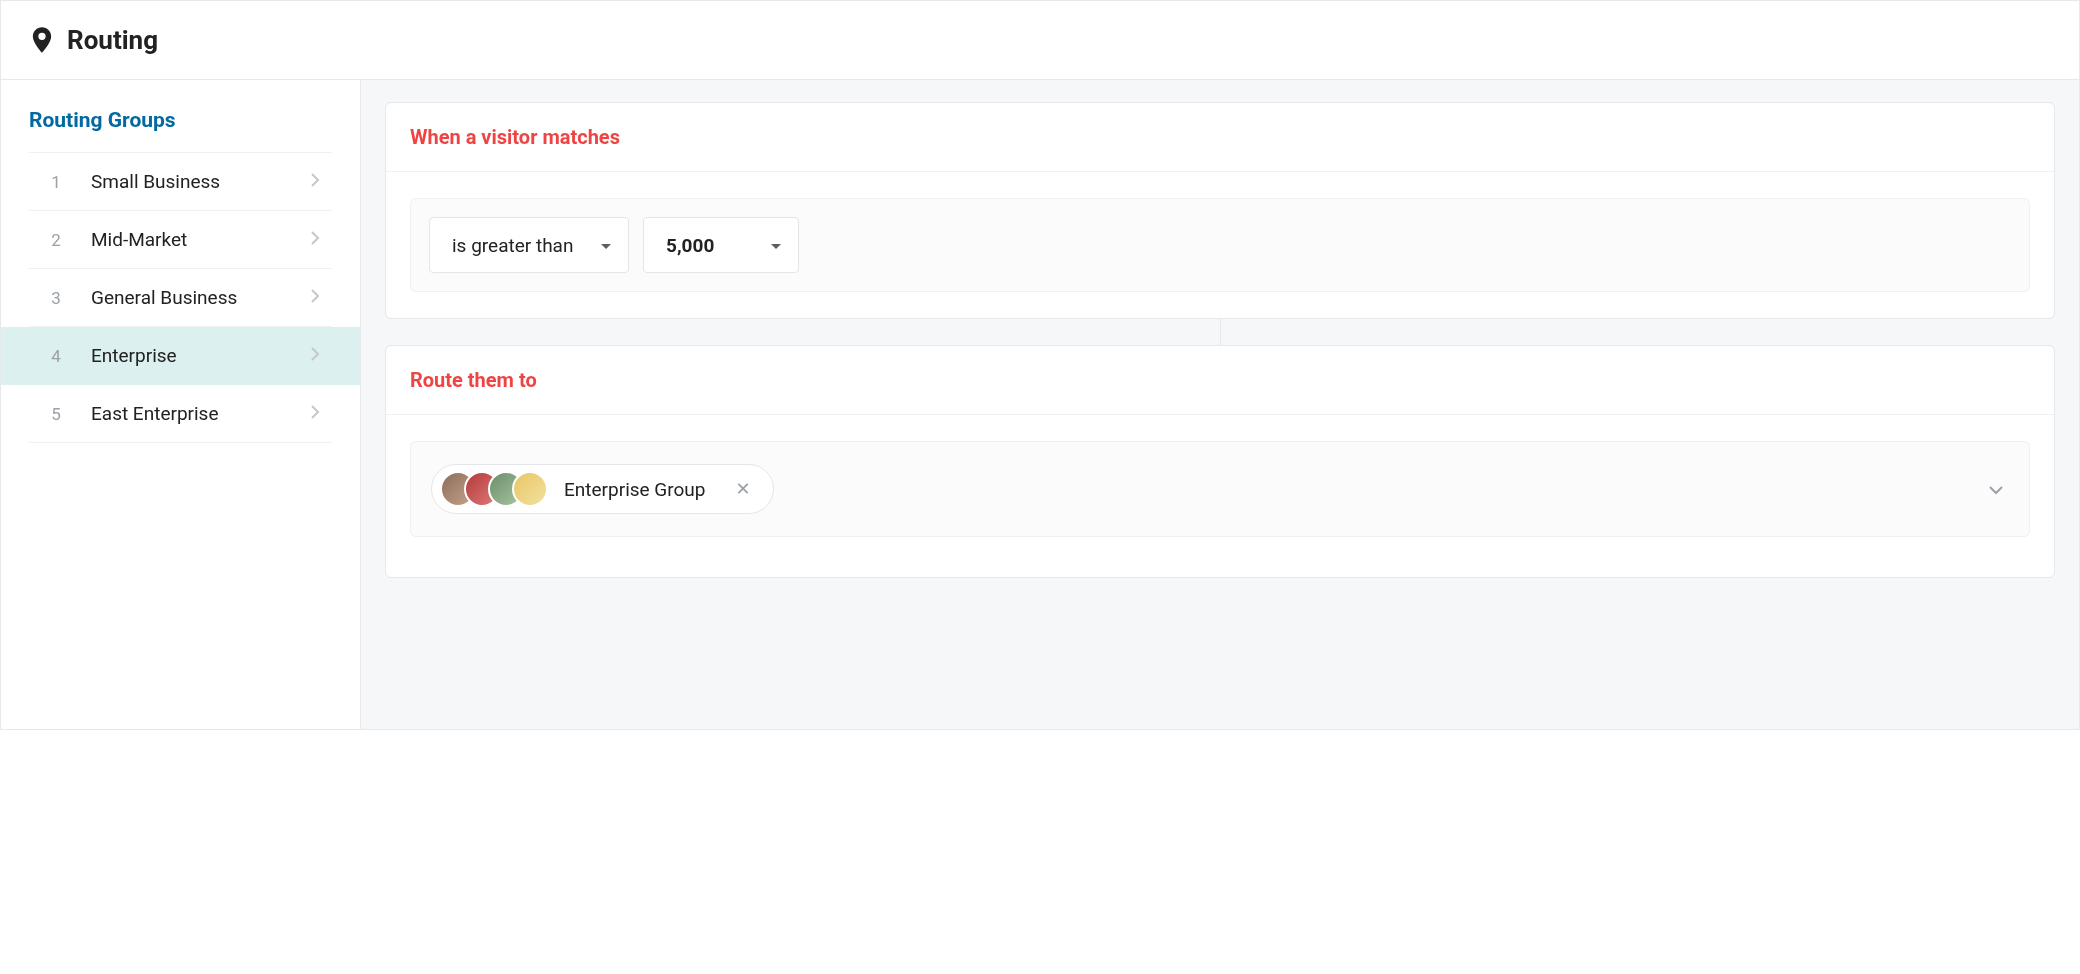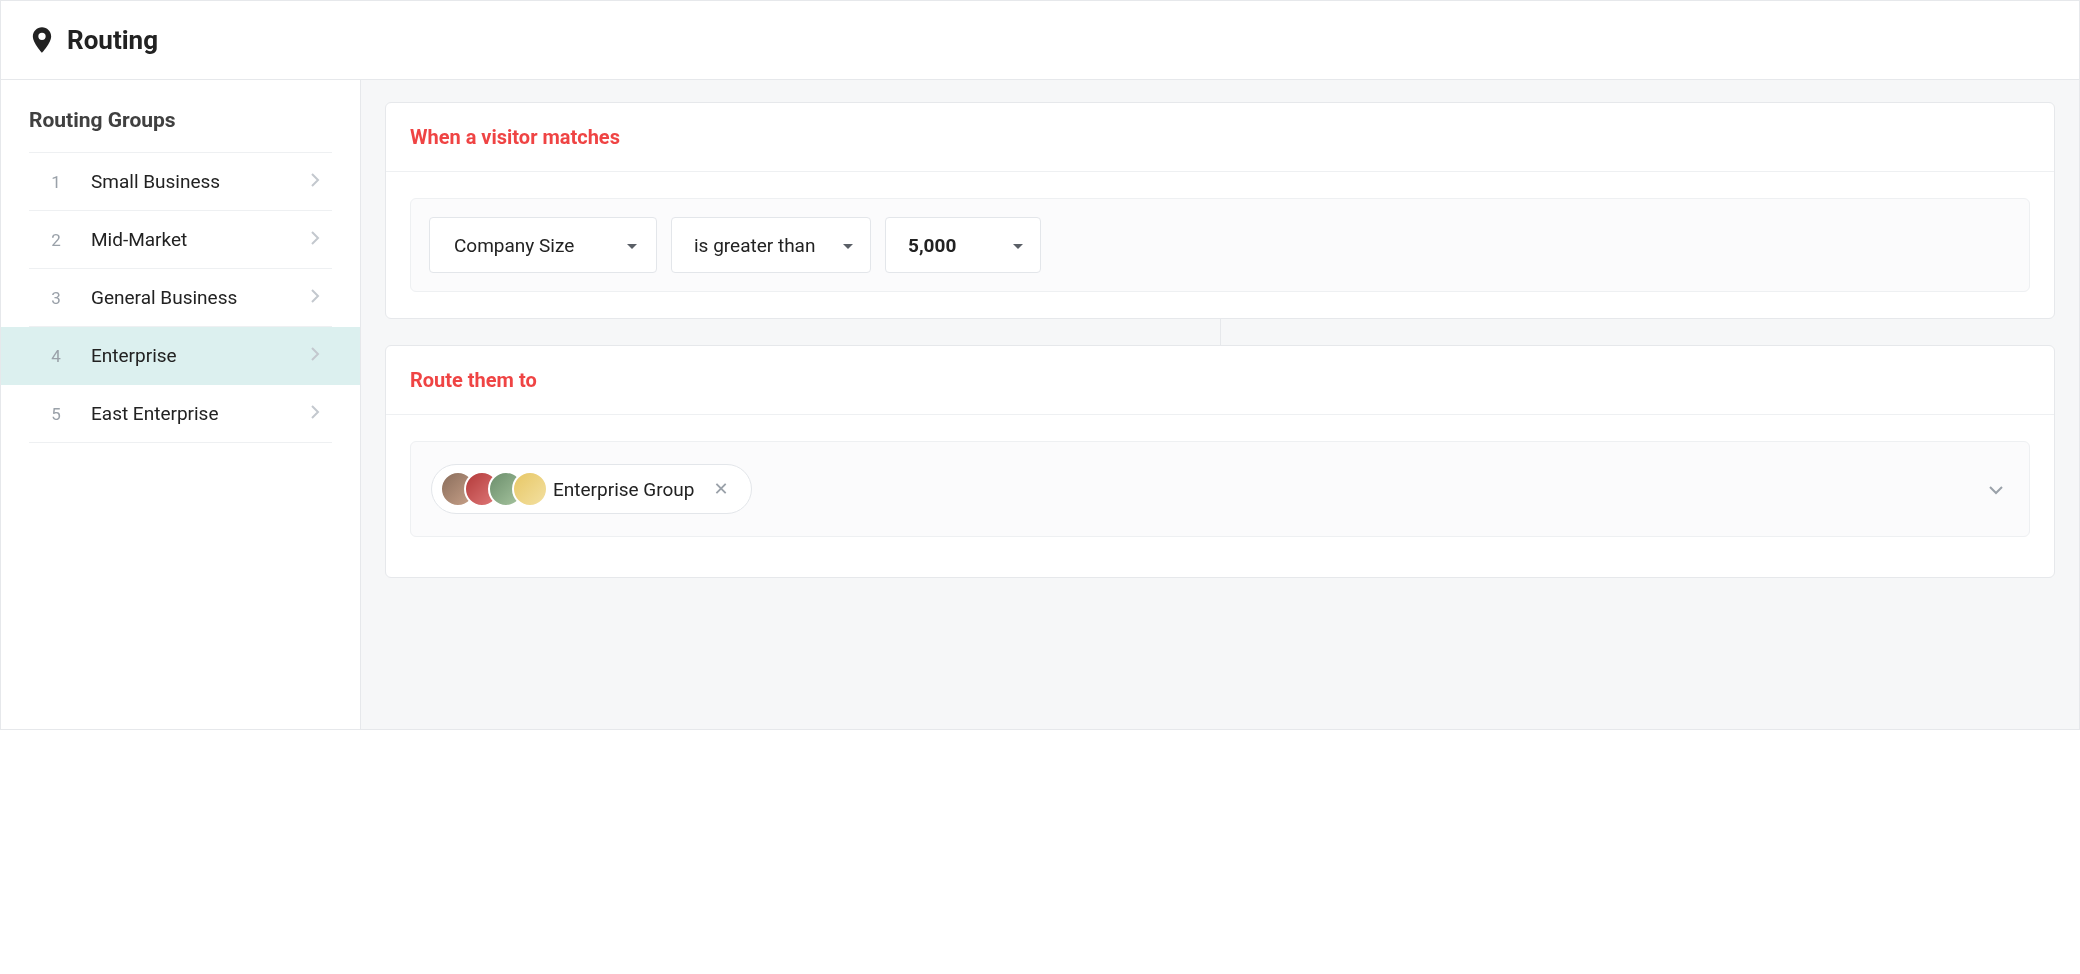--- a/index.html
+++ b/index.html
@@ -37,21 +37,21 @@
   .sidebar {
     width: 360px;
     border-right: 1px solid #e6e8eb;
     background: #fff;
     padding-top: 18px;
   }
   .sidebar-title {
     font-size: 21px;
     font-weight: 700;
     padding: 10px 28px 20px 28px;
-    color: #404040;
+    color: #0369a1;
   }
   .group-list {
     border-top: 1px solid #eef0f2;
     margin: 0 28px;
   }
   .group-item {
     display: flex;
     align-items: center;
     gap: 26px;
     height: 58px;
@@ -147,21 +147,21 @@
     justify-content: space-between;
   }
   .chip {
     background: #fff;
     border: 1px solid #e3e6ea;
     border-radius: 999px;
     height: 50px;
     display: inline-flex;
     align-items: center;
     padding: 0 18px 0 8px;
-    gap: 1px;
+    gap: 12px;
   }
   .avatars {
     display: flex;
     align-items: center;
   }
   .avatar {
     width: 36px;
     height: 36px;
     border-radius: 50%;
     border: 2px solid #fff;
@@ -260,28 +260,20 @@
       </div>
     </aside>
 
     <main class="main">
 
       <section class="card">
         <div class="card-header">When a visitor matches</div>
         <div class="card-body">
           <div class="rule-row">
 
-            <div class="select field">
-              <span class="val">Company Size</span>
-              <span class="caret">
-                <svg width="12" height="8" viewBox="0 0 12 8" fill="currentColor">
-                    <path d="M1 1l5 5 5-5z"></path>
-                  </svg>
-              </span>
-            </div>
 
             <div class="select op">
               <span class="val">is greater than</span>
               <span class="caret">
                 <svg width="12" height="8" viewBox="0 0 12 8" fill="currentColor">
                     <path d="M1 1l5 5 5-5z"></path>
                   </svg>
               </span>
             </div>
 

